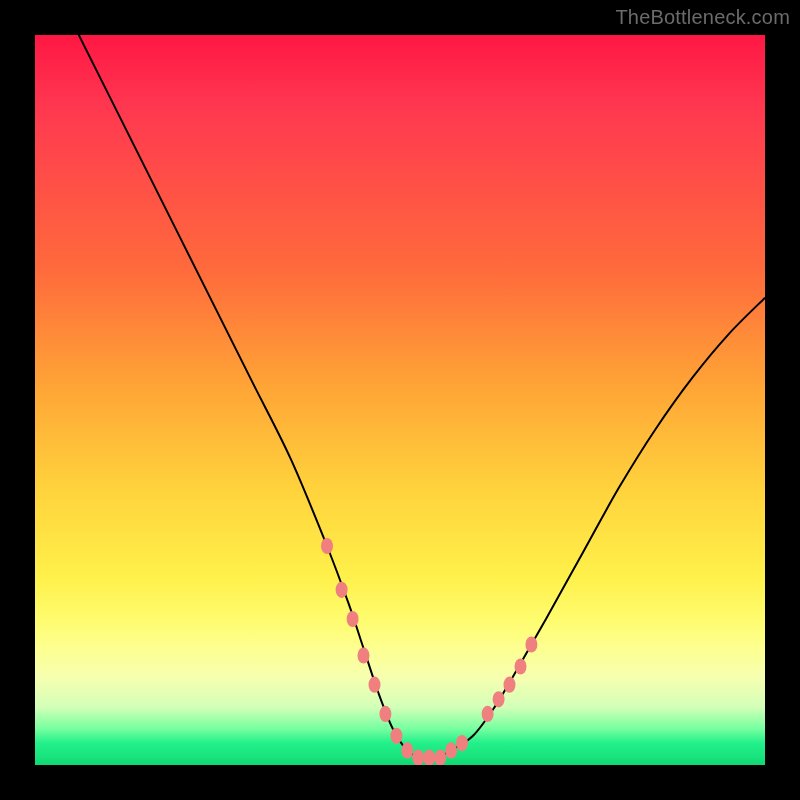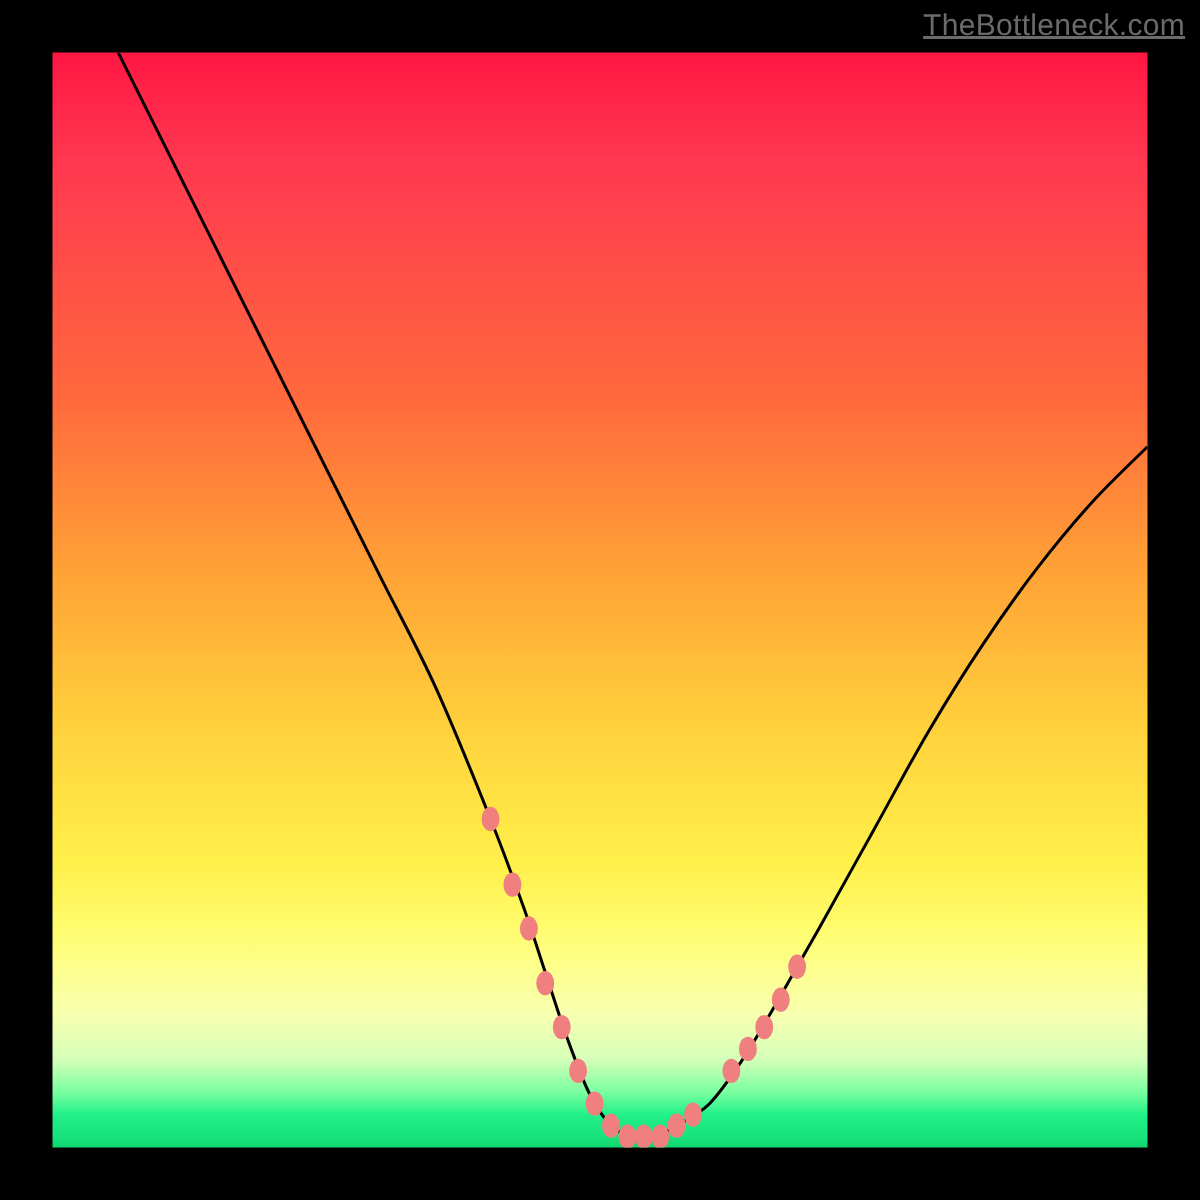--- a/index.html
+++ b/index.html
@@ -47,21 +47,20 @@
   }
   .watermark {
     position: absolute;
     top: 6px;
     right: 10px;
     color: #6b6b6b;
     font-size: 20px;
     font-weight: 500;
     letter-spacing: 0.2px;
     user-select: none;
-    text-decoration: underline;
   }
   svg.overlay {
     position: absolute;
     left: 0;
     top: 0;
     width: 730px;
     height: 730px;
   }
 </style>
 </head>

